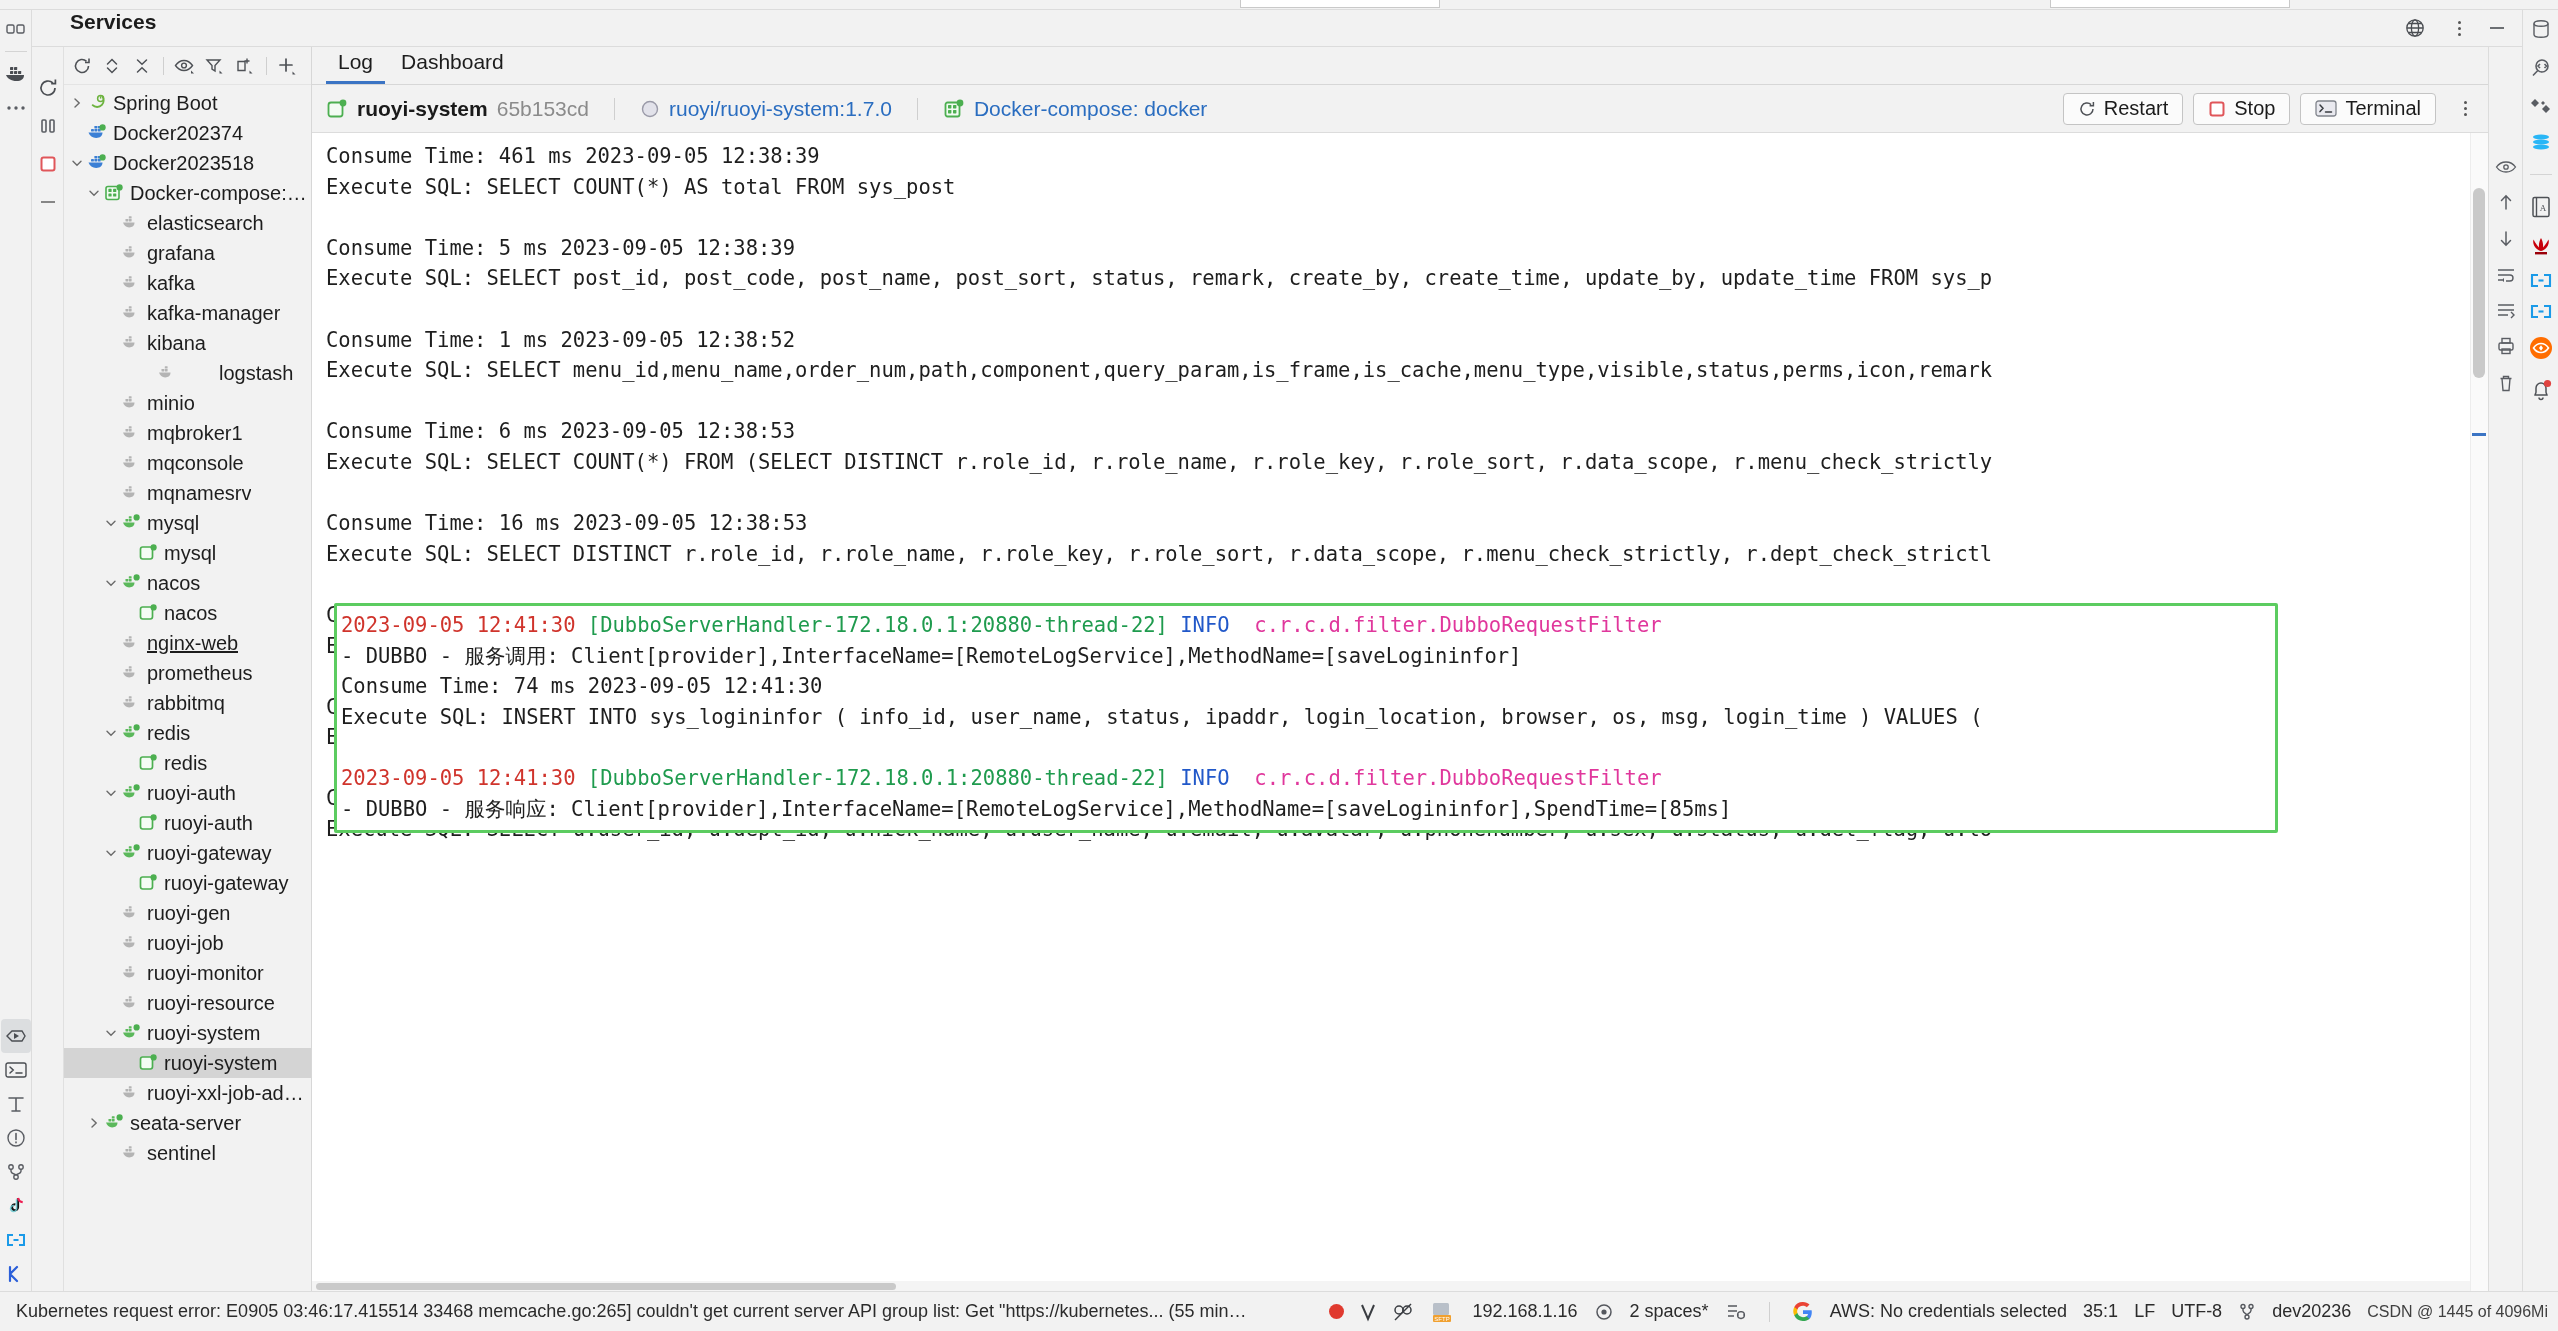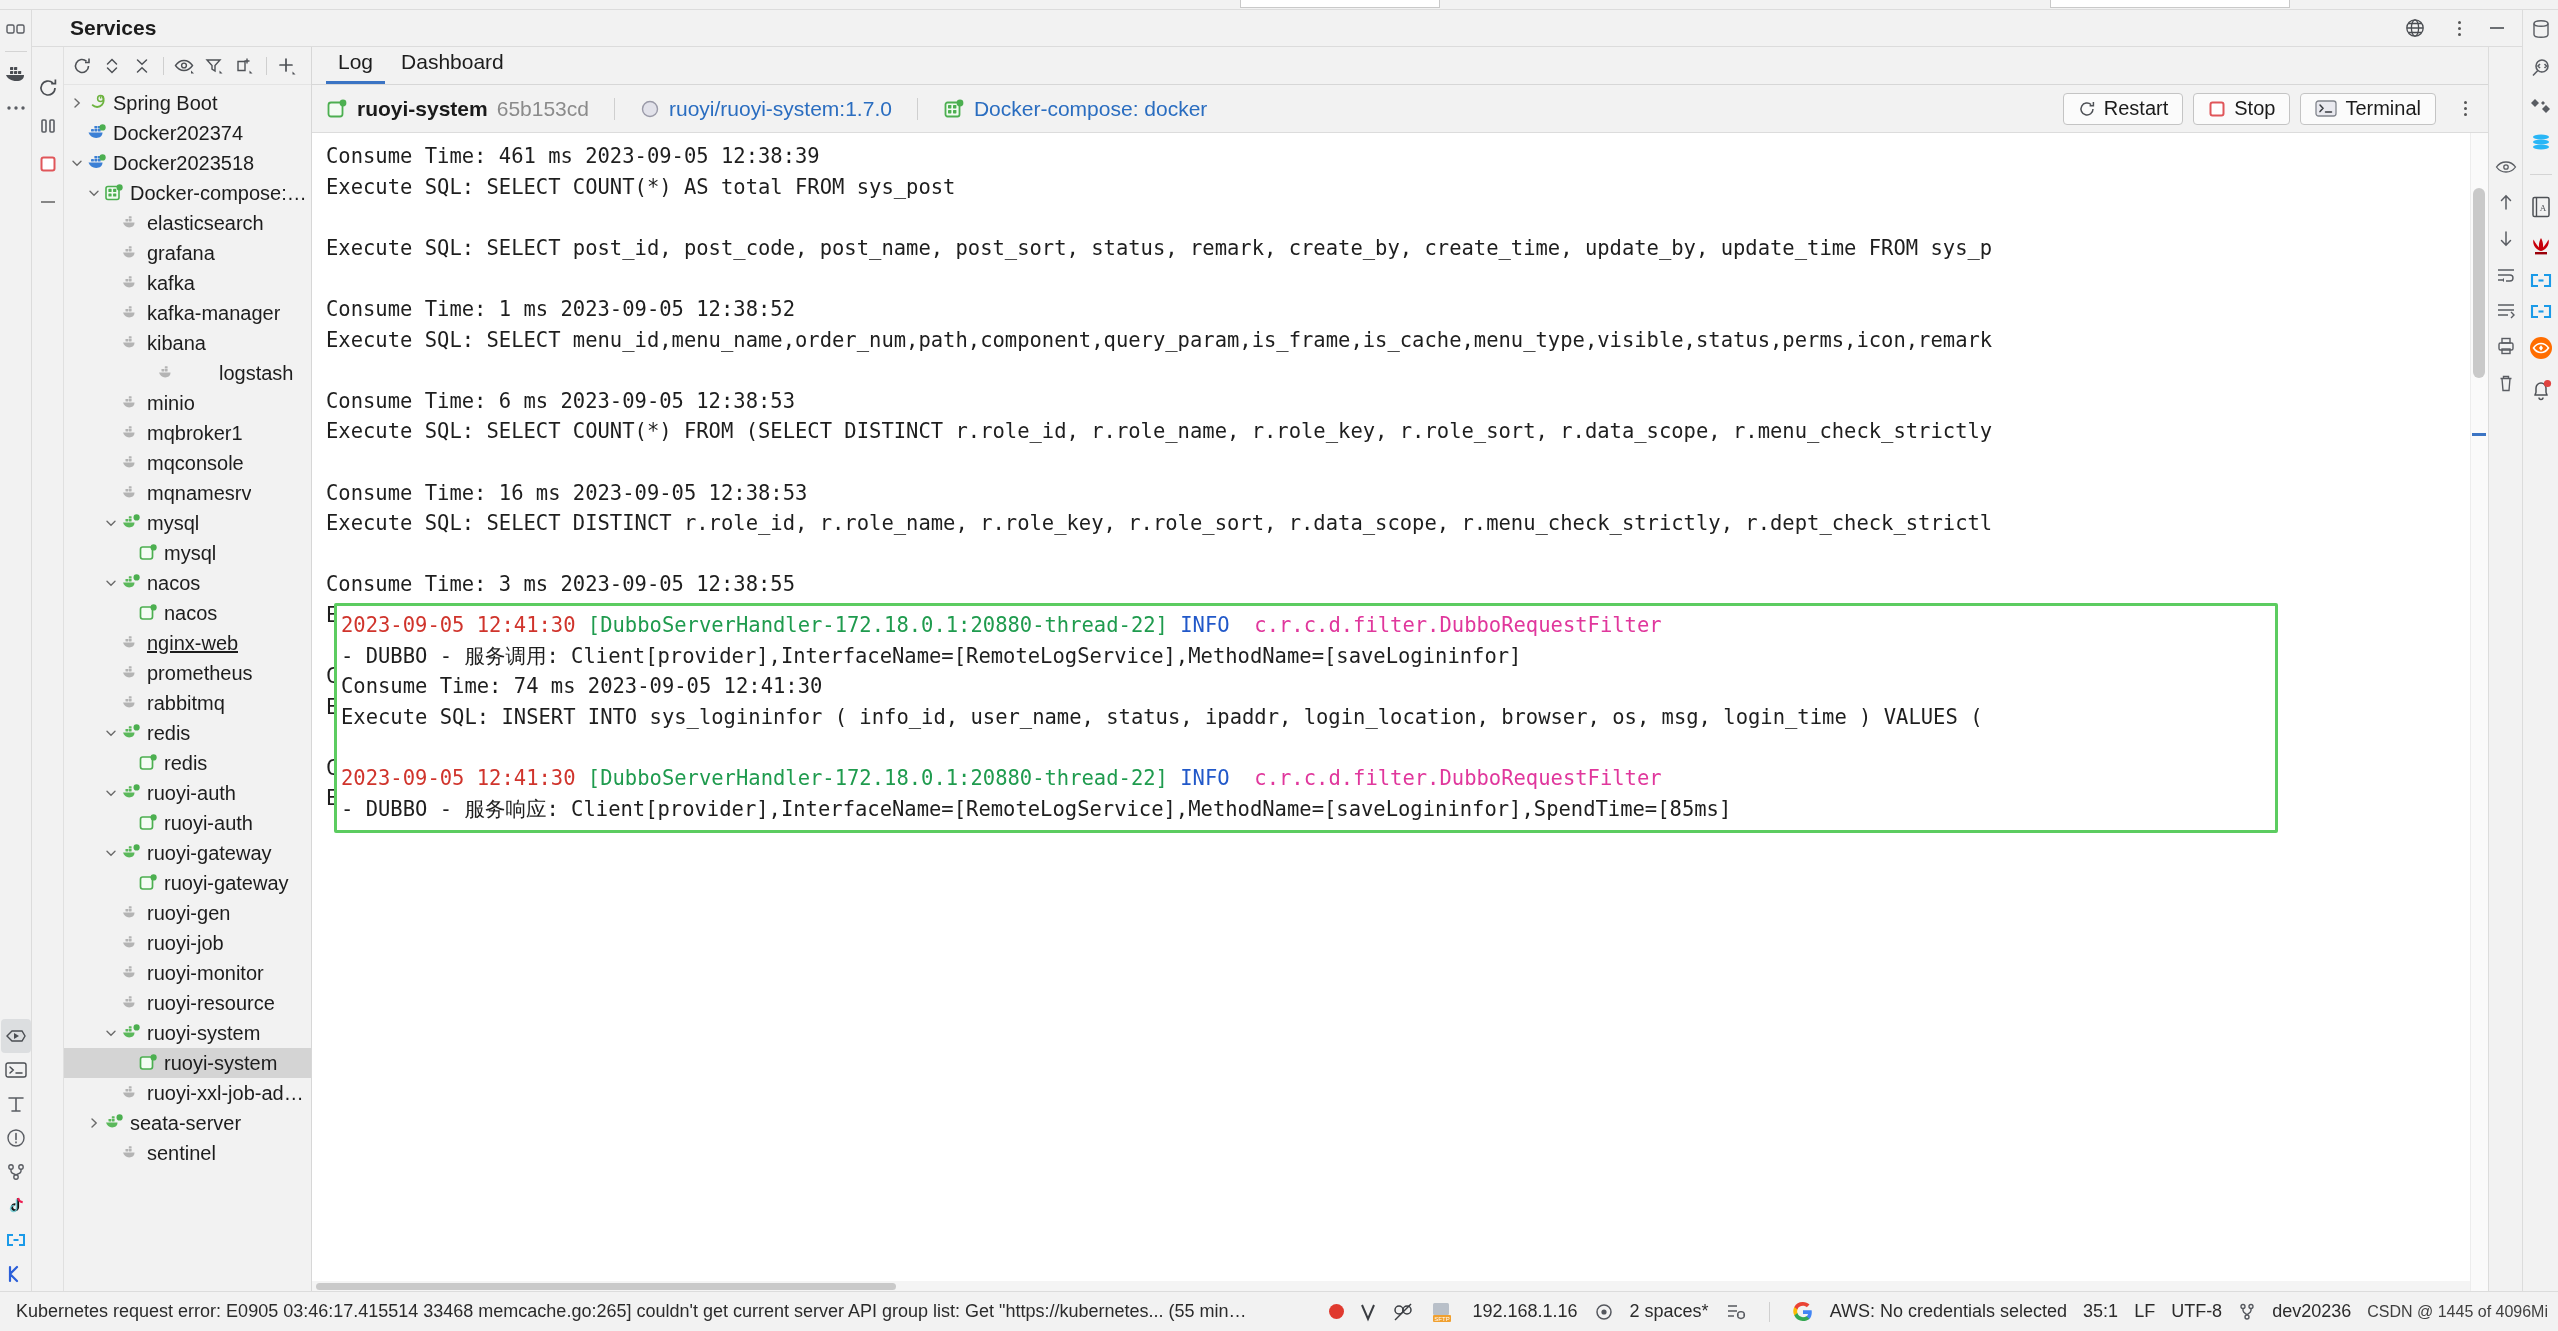--- a/index.html
+++ b/index.html
@@ -27,21 +27,21 @@
     display: flex; flex-direction: column; align-items: center; padding-top: 2px;
   }
   .railL .ic { width: 30px; height: 34px; display: flex; align-items: center; justify-content: center; color: #5a5d63; }
   .railL .sep { width: 22px; height: 1px; background: #d4d4d4; margin: 5px 0; }
   .railL .spacer { flex: 1; }
   .railL .ic.sel { background: #dcdee0; border-radius: 4px; }
 
   
   .toolwin { flex: 1; display: flex; flex-direction: column; min-width: 0; background: #f2f2f2; }
   .tw-header {
-    height: 36px; flex: none; display: flex; align-items: center;
+    height: 36px; flex: none; display: flex; 
     padding-left: 38px; font-weight: bold; font-size: 21px; color: #1c1c1c;
     background: #f2f2f2;
   }
   .tw-header .winbtns { margin-left: auto; display: flex; align-items: center; gap: 14px; padding-right: 14px; color: #4a4d52; }
 
   .tw-main { flex: 1; display: flex; min-height: 0; border-top: 1px solid #dcdcdc; }
 
   
   .svc-rail { width: 32px; flex: none; background: #f2f2f2; border-right: 1px solid #e0e0e0;
               display: flex; flex-direction: column; align-items: center; padding-top: 28px; gap: 12px; }
@@ -935,20 +935,21 @@
                   <i></i>
                 </span>
             </div>
           </div>
 
           <div class="console">
             <div class="logwrap">
                 <div class="logline">Consume Time: 461 ms 2023-09-05 12:38:39</div>
                 <div class="logline">Execute SQL: SELECT COUNT(*) AS total FROM sys_post</div>
                 <div class="blank"></div>
+                <div class="logline">Consume Time: 5 ms 2023-09-05 12:38:39</div>
                 <div class="logline">Execute SQL: SELECT post_id, post_code, post_name, post_sort, status, remark, create_by, create_time, update_by, update_time FROM sys_p</div>
                 <div class="blank"></div>
                 <div class="logline">Consume Time: 1 ms 2023-09-05 12:38:52</div>
                 <div class="logline">Execute SQL: SELECT menu_id,menu_name,order_num,path,component,query_param,is_frame,is_cache,menu_type,visible,status,perms,icon,remark</div>
                 <div class="blank"></div>
                 <div class="logline">Consume Time: 6 ms 2023-09-05 12:38:53</div>
                 <div class="logline">Execute SQL: SELECT COUNT(*) FROM (SELECT DISTINCT r.role_id, r.role_name, r.role_key, r.role_sort, r.data_scope, r.menu_check_strictly</div>
                 <div class="blank"></div>
                 <div class="logline">Consume Time: 16 ms 2023-09-05 12:38:53</div>
                 <div class="logline">Execute SQL: SELECT DISTINCT r.role_id, r.role_name, r.role_key, r.role_sort, r.data_scope, r.menu_check_strictly, r.dept_check_strictl</div>

